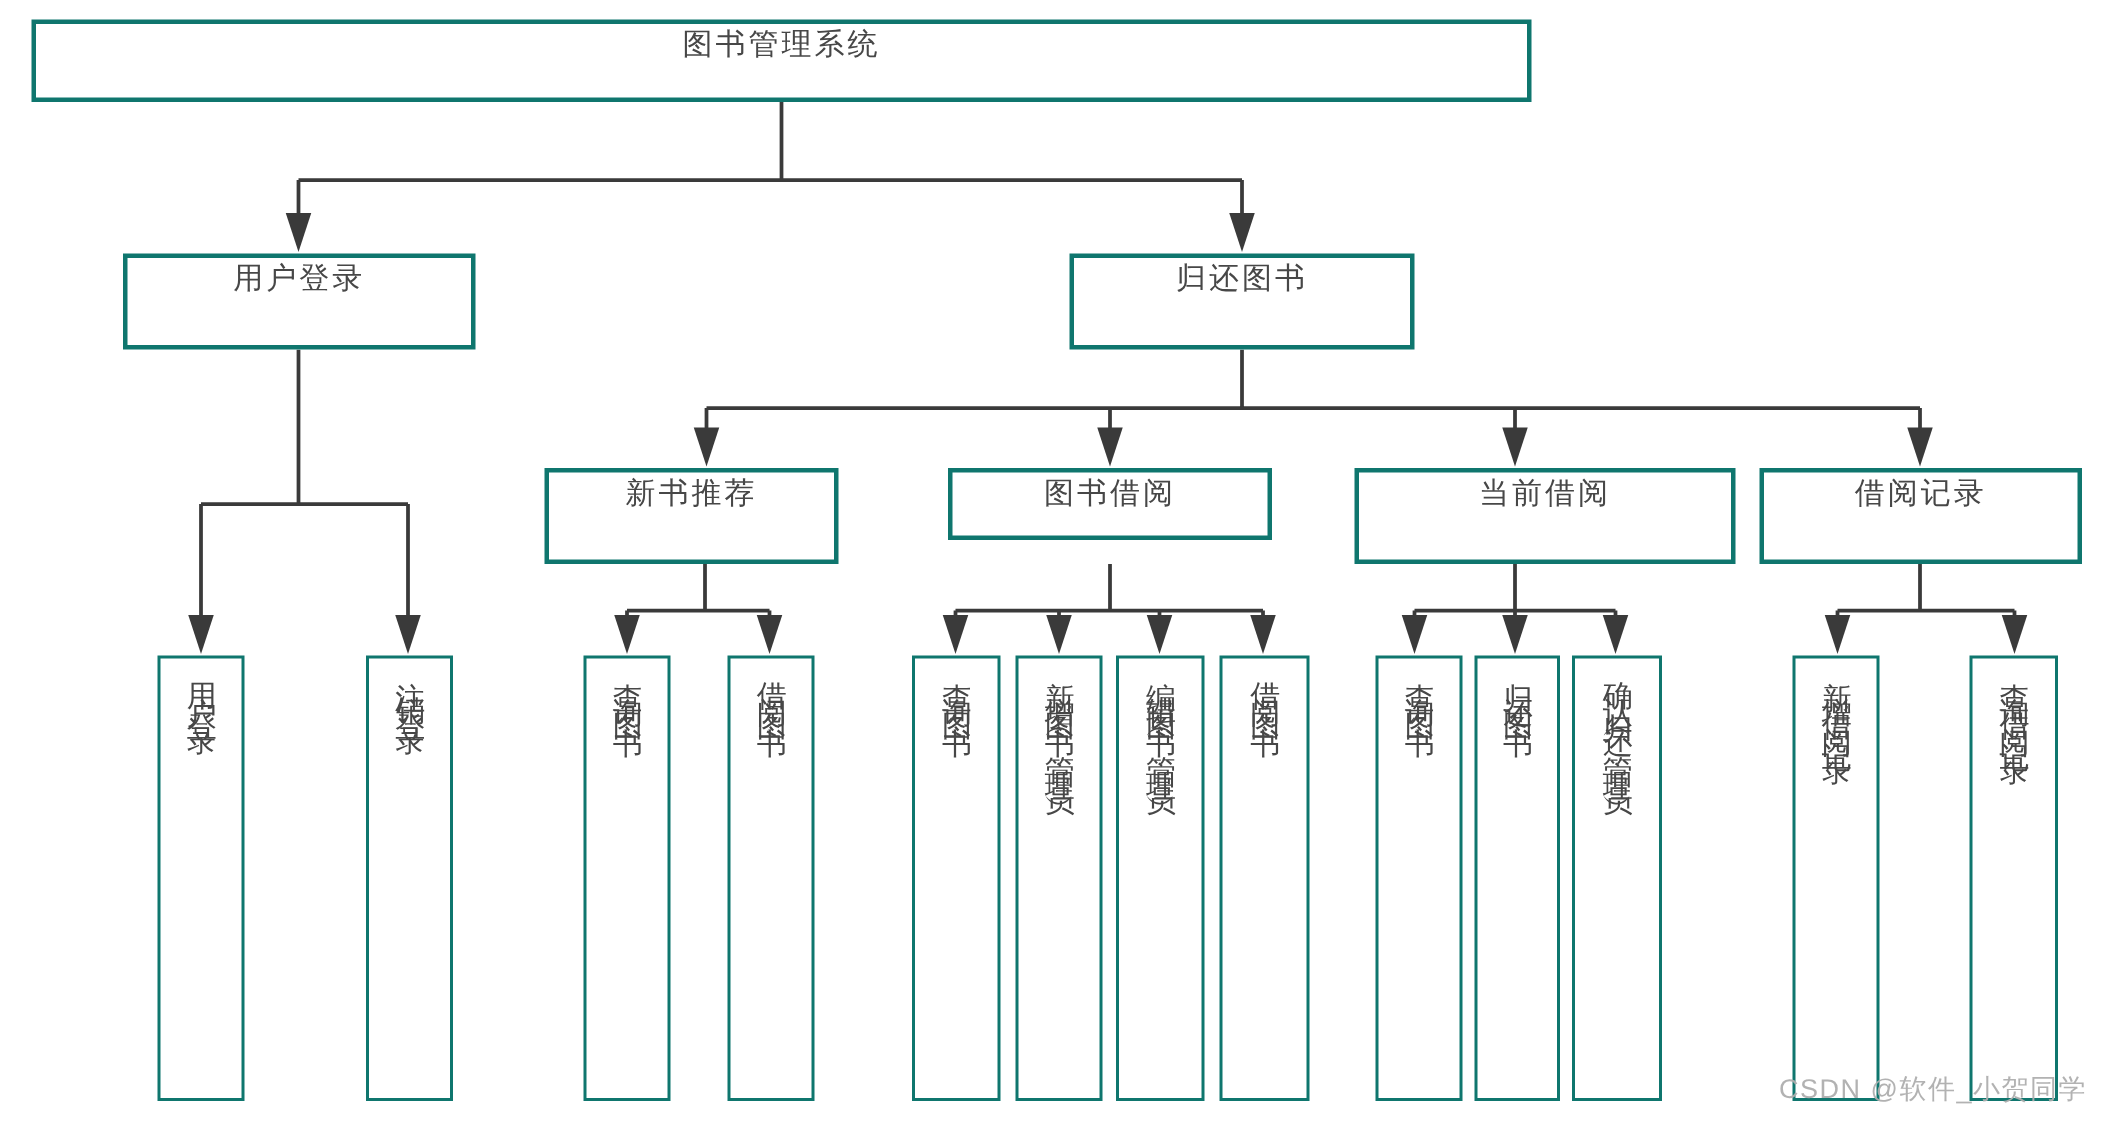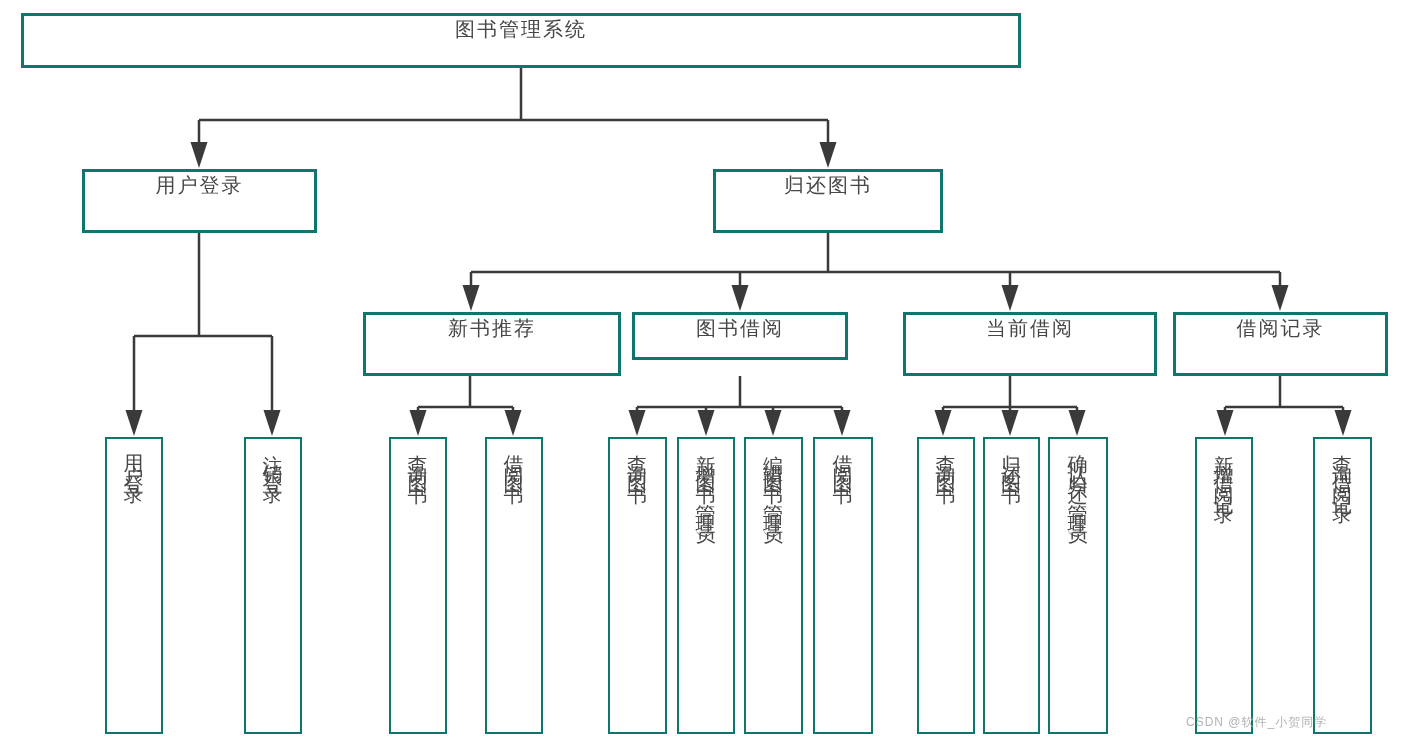--- a/index.html
+++ b/index.html
@@ -37,21 +37,21 @@
     font-size: 20px;
     letter-spacing: 10px;
     line-height: 1;
     color: #474747;
   }
   .watermark {
     position: absolute;
     left: 1186px;
     top: 714px;
     z-index: 5;
-    font-size: 12px;
+    font-size: 18px;
     letter-spacing: 1px;
     color: rgba(174, 174, 174, 0.95);
     white-space: nowrap;
     pointer-events: none;
   }
 </style>
 </head>
 <body>
 
 <div id="canvas">
@@ -100,21 +100,21 @@
     <span>图书管理系统</span>
   </div>
 
   <div class="box" style="left:82px; top:169px; width:235px; height:64px;">
     <span>用户登录</span>
   </div>
   <div class="box" style="left:713px; top:169px; width:230px; height:64px;">
     <span>归还图书</span>
   </div>
 
-  <div class="box" style="left:363px; top:312px; width:258px; height:64px;">
+  <div class="box" style="left:363px; top:312px; width:196px; height:64px;">
     <span>新书推荐</span>
   </div>
   <div class="box" style="left:632px; top:312px; width:216px; height:48px;">
     <span>图书借阅</span>
   </div>
   <div class="box" style="left:903px; top:312px; width:254px; height:64px;">
     <span>当前借阅</span>
   </div>
   <div class="box" style="left:1173px; top:312px; width:215px; height:64px;">
     <span>借阅记录</span>

